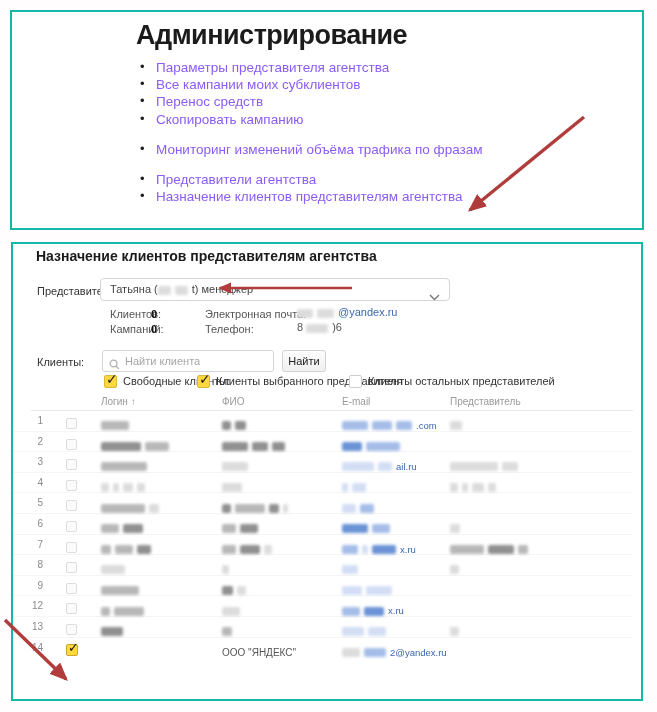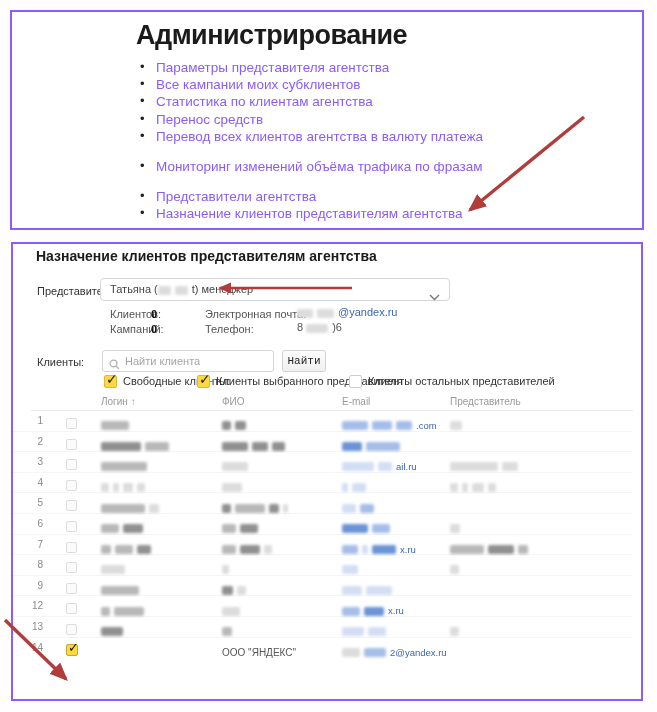--- a/index.html
+++ b/index.html
@@ -1,20 +1,20 @@
 <!DOCTYPE html>
 <html><head>
 <meta charset="utf-8">
 <style>
   * { margin:0; padding:0; box-sizing:border-box; }
   html,body { width:657px; height:712px; background:#fffdfd; font-family:"Liberation Sans","DejaVu Sans",sans-serif; overflow:hidden; }
   .stage { position:relative; width:657px; height:712px; }
 
   
-  .panel { position:absolute; background:#fff; border:2px solid #8b5cf6; }
+  .panel { position:absolute; background:#fff; border:2px solid #14b8a6; }
   #admin-panel { left:10px; top:10px; width:634px; height:220px; overflow:hidden; }
   #assign-panel { left:11px; top:242px; width:632px; height:459px; }
 
   
   #admin-heading { position:absolute; left:124px; top:8px; font-size:27px; font-weight:700; color:#1b1b1b; letter-spacing:-0.5px; }
   #admin-list { position:absolute; left:128px; top:47px; list-style:none; }
   #admin-list li { position:relative; padding-left:16px; line-height:16.2px; white-space:nowrap; }
   #admin-list li::before { content:"•"; position:absolute; left:0; top:0; color:#222; font-size:13px; }
   #admin-list li.gap { margin-top:13px; }
   #admin-list a { color:#8b5cf6; font-size:13.5px; text-decoration:none; cursor:pointer; }
@@ -39,21 +39,21 @@
   .stat b { color:#111; }
   .stat .link { color:#3b67b2; }
 
   #search-input { position:absolute; left:89px; top:106px; width:172px; height:22px; border:1px solid #d6d6d6;
     border-radius:3px; background:#fff; font-size:11px; color:#444; padding:0 6px 0 22px;
     font-family:"Liberation Sans",sans-serif; }
   #search-input::placeholder { color:#a6a6a6; }
   #search-icon { position:absolute; left:96px; top:112px; pointer-events:none; }
   #find-btn { position:absolute; left:269px; top:106px; width:44px; height:22px; font-size:11px; color:#222;
     background:linear-gradient(#fdfdfd,#f0f0f0); border:1px solid #d2d2d2; border-radius:3px; cursor:pointer;
-    font-family:Liberation Mono, monospace; }
+    font-family:Liberation Sans, sans-serif; }
 
   .filter { position:absolute; top:131px; font-size:11px; color:#333; white-space:nowrap; cursor:pointer; }
   .cb { display:inline-block; position:relative; width:13px; height:13px; border-radius:2px; margin-right:6px;
     vertical-align:-3px; }
   .cb.on { background:#ffd83d; border:1px solid #d9b93a; }
   .cb.on::after { content:"✓"; position:absolute; left:1px; top:-5px; font-size:14px; font-weight:700; color:#1c1c1c; }
   .cb.off { background:#fff; border:1px solid #cdcdcd; }
 
   
   .th { position:absolute; top:152px; font-size:10px; color:#9a9a9a; }
@@ -81,23 +81,22 @@
 </head>
 <body>
 
 <div class="stage">
 
   <div class="panel" id="admin-panel">
     <div id="admin-heading">Администрирование</div>
     <ul id="admin-list">
         <li><a>Параметры представителя агентства</a></li>
         <li><a>Все кампании моих субклиентов</a></li>
-        <li><a>Статистика по клиентам агентства</a></li>
         <li><a>Перенос средств</a></li>
-        <li><a>Перевод всех клиентов агентства в валюту платежа</a></li>
+        <li><a>Скопировать кампанию</a></li>
         <li class="gap"><a>Мониторинг изменений объёма трафика по фразам</a></li>
         <li class="gap"><a>Представители агентства</a></li>
         <li><a>Назначение клиентов представителям агентства</a></li>
       </ul>
   </div>
 
   <div class="panel" id="assign-panel">
     <div id="assign-title">Назначение клиентов представителям агентства</div>
 
     <span class="lbl" id="rep-label">Представители:</span>

